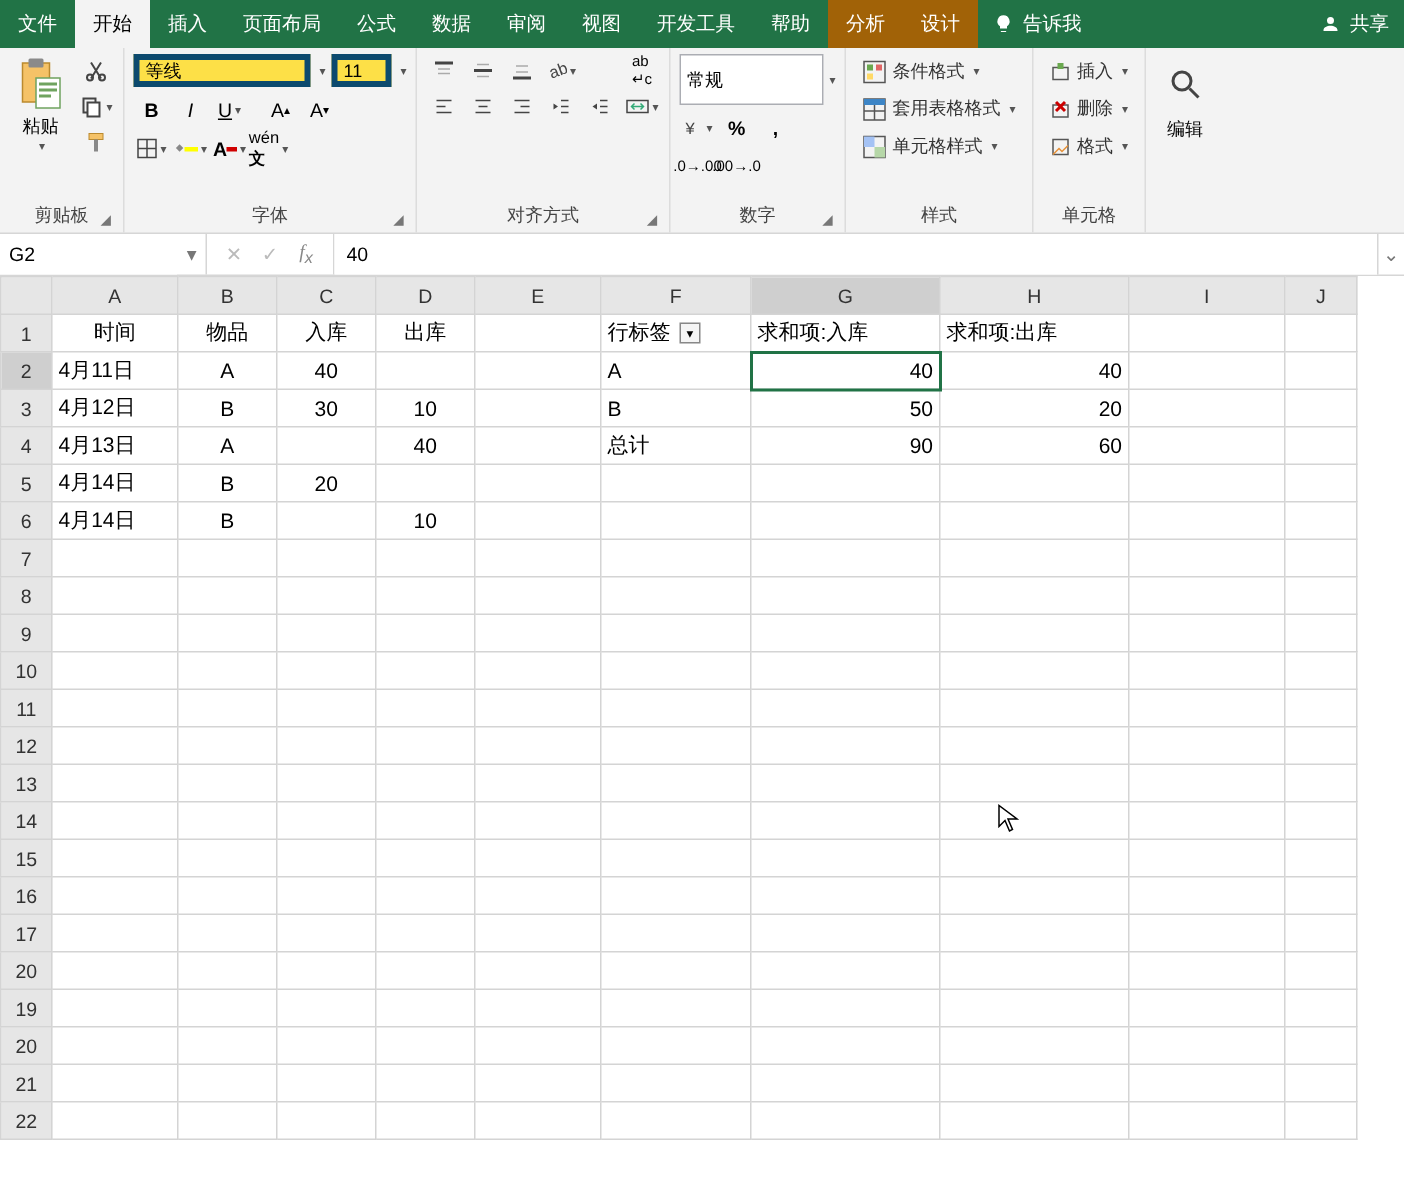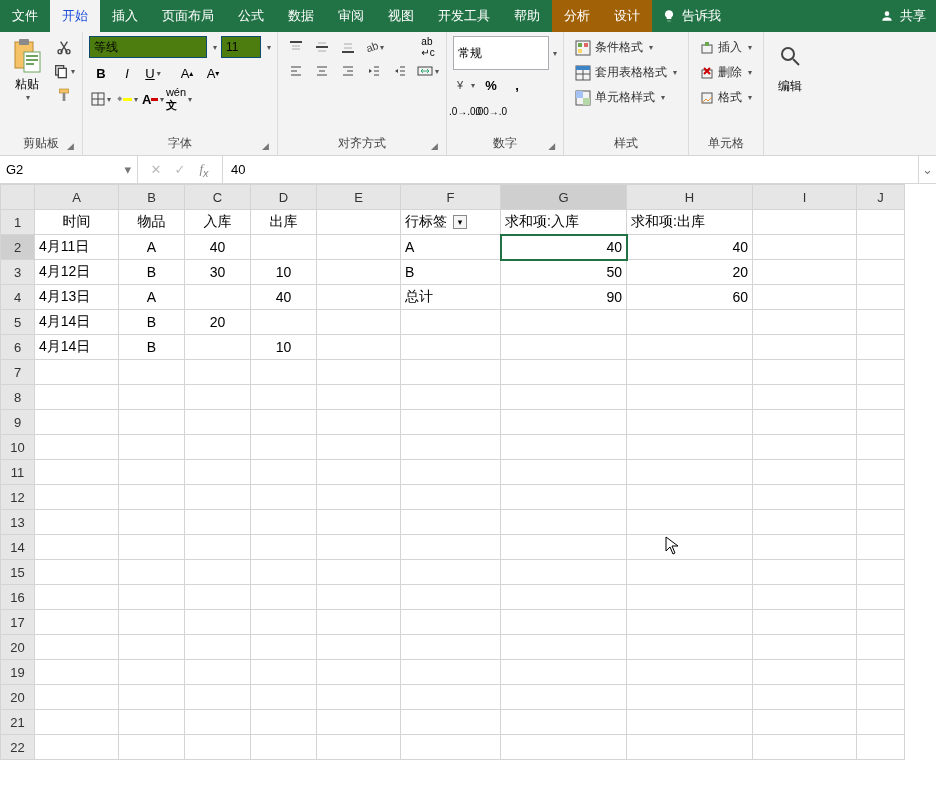--- a/index.html
+++ b/index.html
@@ -1,40 +1,40 @@
 <!DOCTYPE html>
 <html><head>
 <meta charset="utf-8">
 <style>
 * { box-sizing: border-box; margin: 0; padding: 0; font-family: "Microsoft YaHei", Arial, sans-serif; }
 body { width: 936px; height: 790px; background: #fff; overflow: hidden; font-size: 13px; }
 
 
 .tabbar { display: flex; align-items: stretch; height: 32px; background: #217346; color: #fff; }
 .tabbar .tab { padding: 0 12px; display: flex; align-items: center; font-size: 13px; cursor: pointer; }
-.tabbar .tab.active { background: #f3f3f3; color: #1d4ed8; }
+.tabbar .tab.active { background: #f3f3f3; color: #000000; }
 .tabbar .tab.dark { background: #a16207; }
 .tabbar .spacer { flex: 1; }
 .tabbar .bulb, .tabbar .share { display: flex; align-items: center; gap: 6px; padding: 0 10px; font-size: 13px; }
 
 
 .ribbon { display: flex; background: #f3f3f3; border-bottom: 1px solid #d6d6d6; height: 124px; }
 .group { border-right: 1px solid #dcdcdc; padding: 4px 6px 2px 6px; display: flex; flex-direction: column; justify-content: space-between; }
 .group-label { text-align: center; font-size: 12px; color: #444; padding: 3px 0 1px 0; border-top: 0; position: relative; }
 .group-label .launcher { position: absolute; right: 2px; bottom: 2px; font-size: 9px; color: #777; cursor: pointer; }
 .group-body { display: flex; gap: 4px; align-items: flex-start; }
 .stackv { display: flex; flex-direction: column; gap: 2px; }
 .btn { display: flex; align-items: center; gap: 4px; padding: 2px 4px; border: 1px solid transparent; cursor: pointer; font-size: 12px; color: #333; }
 .dd { font-size: 8px; color: #555; margin-left: 2px; }
 
 .paste-big { display: flex; flex-direction: column; align-items: center; padding: 2px 6px; cursor: pointer; }
 .paste-big .label { font-size: 12px; margin-top: 2px; }
 
 .font-row { display: flex; gap: 4px; align-items: center; }
-.font-row select, .font-row input { height: 22px; border: 1px solid #0c4a6e; background: #4d7c0f; font-size: 12px; padding: 0 4px; }
+.font-row select, .font-row input { height: 22px; border: 4px solid #0c4a6e; background: #fde047; font-size: 12px; padding: 0 4px; }
 .font-name { width: 118px; }
 .font-size { width: 40px; }
 
 .iconbtn { width: 24px; height: 22px; display: inline-flex; align-items: center; justify-content: center; border: 1px solid transparent; cursor: pointer; font-size: 13px; }
 .row { display: flex; gap: 2px; align-items: center; }
 
 .color-underline { width: 16px; height: 3px; display: block; margin-top: 1px; }
 
 .wrap-icon { font-size: 13px; }
 

